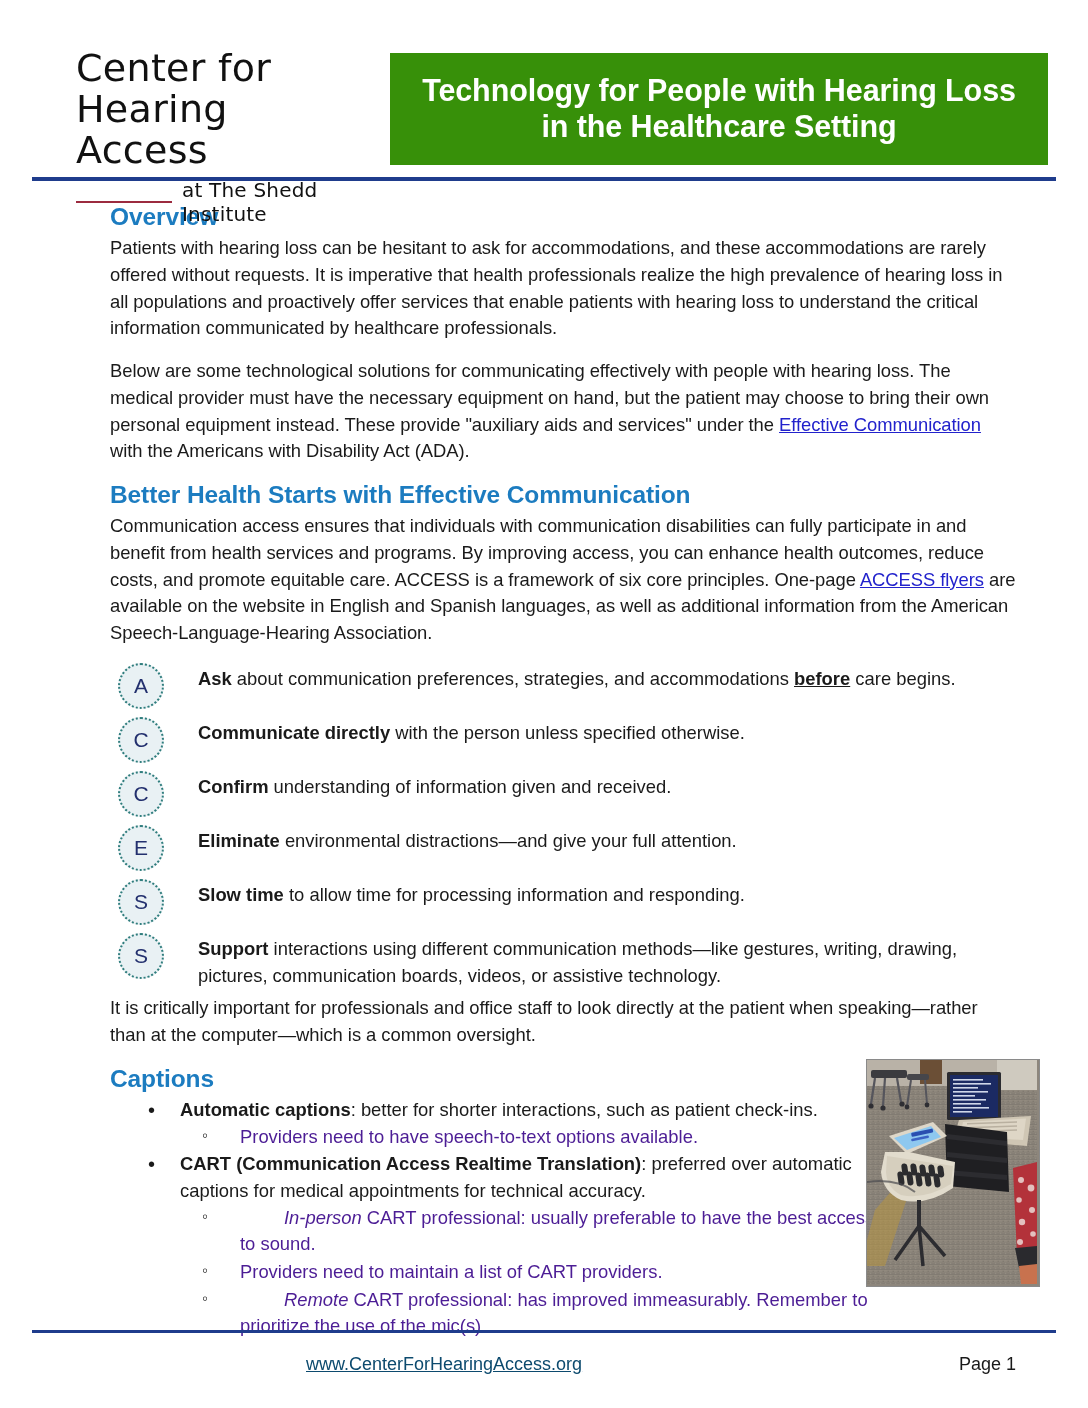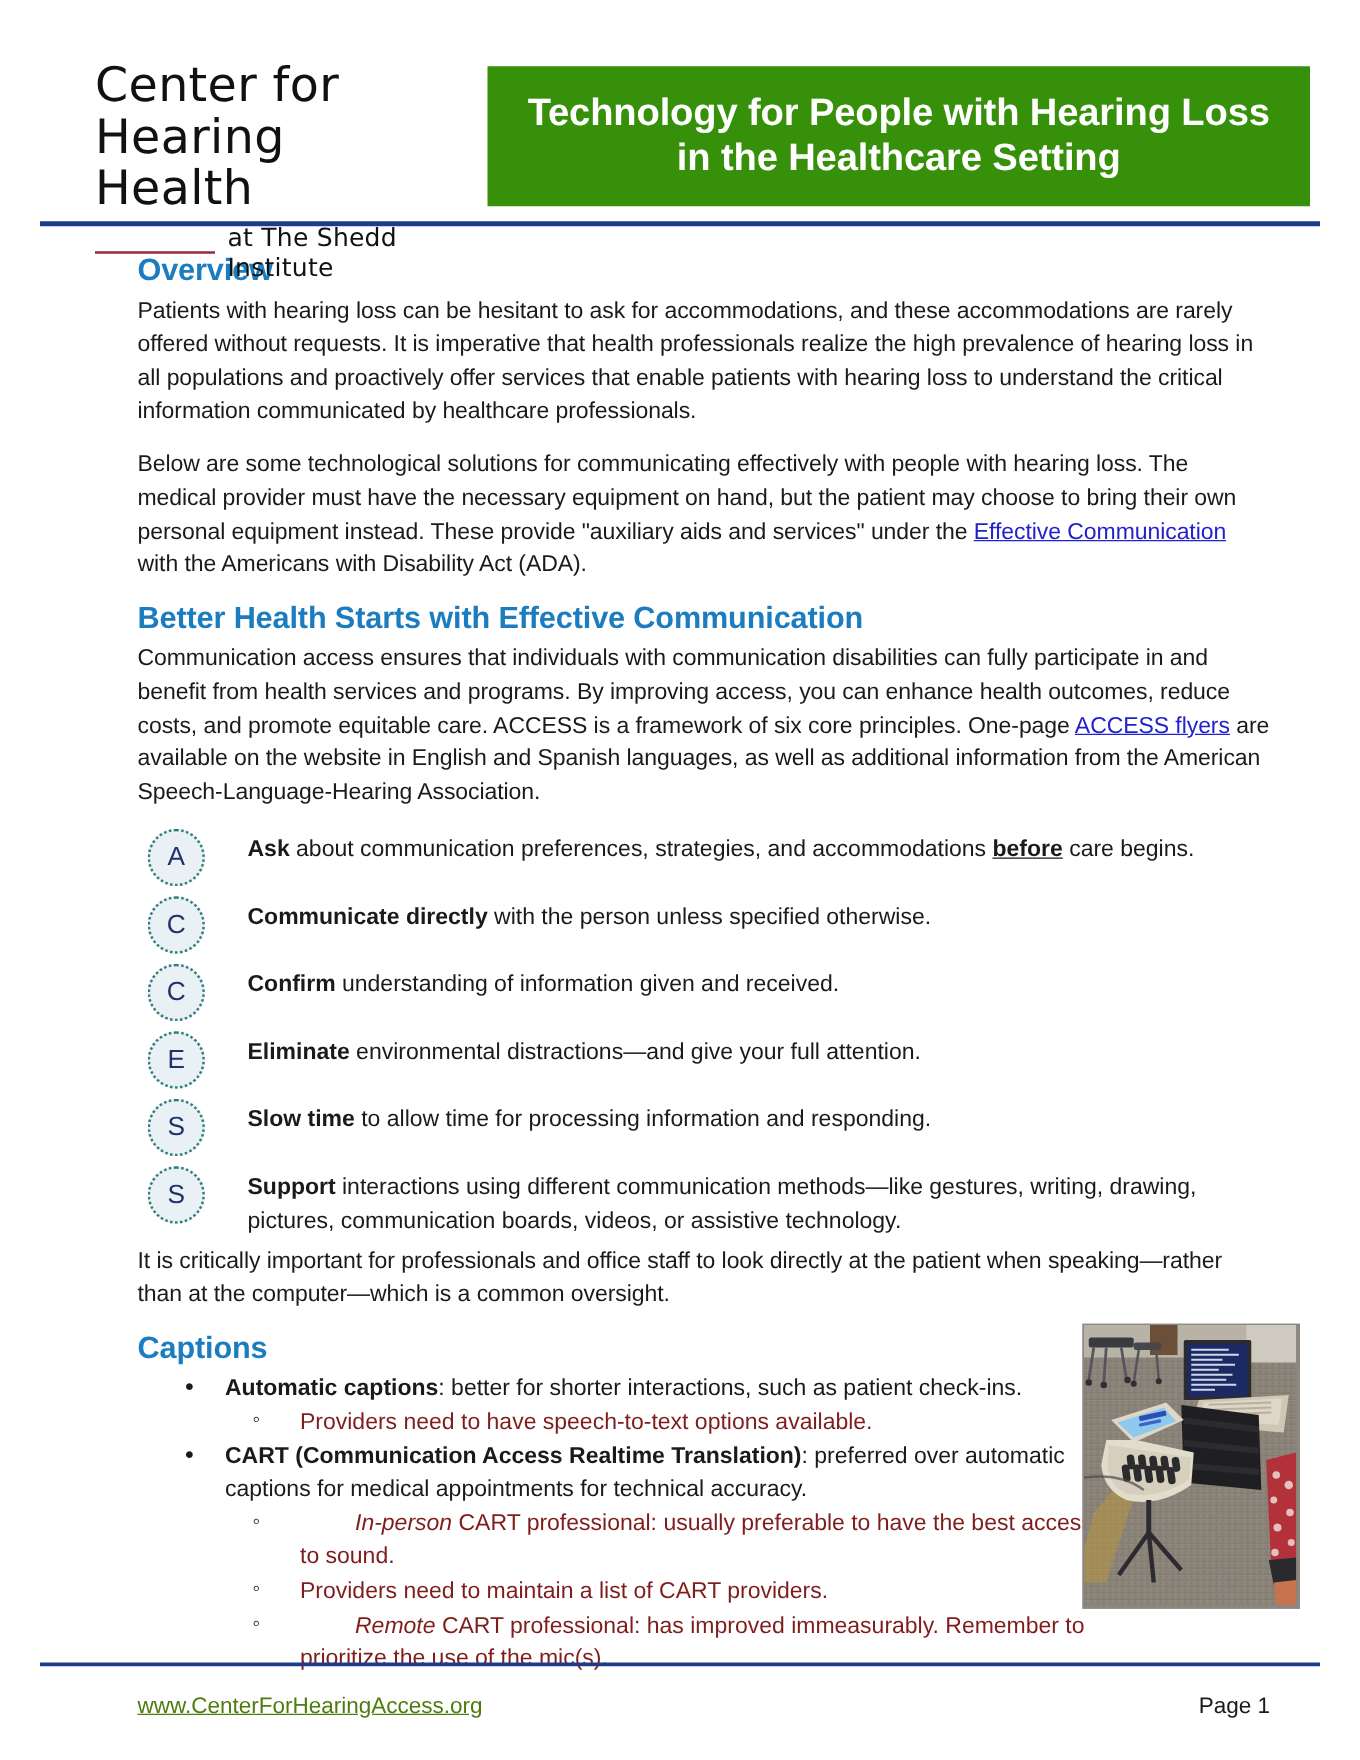--- a/index.html
+++ b/index.html
@@ -200,21 +200,21 @@
     margin: 0;
     padding: 0;
     list-style: none;
   }
   ul.sub > li {
     position: relative;
     padding-left: 60px;
     font-size: 18.4px;
     line-height: 1.45;
     margin-bottom: 1px;
-    color: #7f1d1d;
+    color: #4c1d95;
   }
   ul.sub > li::before {
     content: "\25E6";
     position: absolute;
     left: 22px;
     top: 0px;
     font-size: 17px;
     color: #1a1a1a;
   }
   .narrow { max-width: 700px; }
@@ -246,39 +246,40 @@
     position: absolute;
     left: 110px;
     right: 72px;
     top: 1318px;
     display: flex;
     align-items: center;
     font-size: 18px;
   }
   .footer-spacer { flex: 1; }
   .footer-url {
-    color: #4d7c0f;
+    color: #0c4a6e;
     text-decoration: underline;
     font-size: 18px;
+    margin-left: 196px;
   }
   .footer-page {
     font-size: 18px;
     color: #1a1a1a;
   }
 </style>
 </head>
 <body>
 
 <div class="page">
 
   <div class="header">
 
     <div class="logo">
       <div class="logo-line1">Center for</div>
-      <div class="logo-line2">Hearing Health</div>
+      <div class="logo-line2">Hearing Access</div>
       <div class="logo-sub-row">
         <span class="logo-rule"></span>
         <span class="logo-sub">at The Shedd Institute</span>
       </div>
     </div>
 
     <div class="banner">
       <div class="banner-title">Technology for People with Hearing Loss in the Healthcare Setting</div>
     </div>
   </div>

